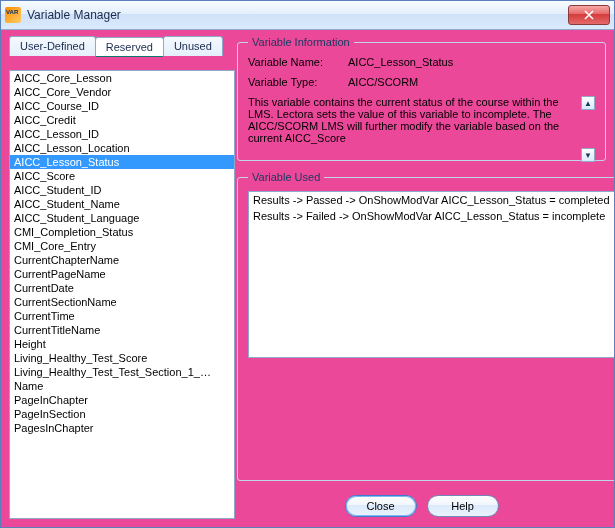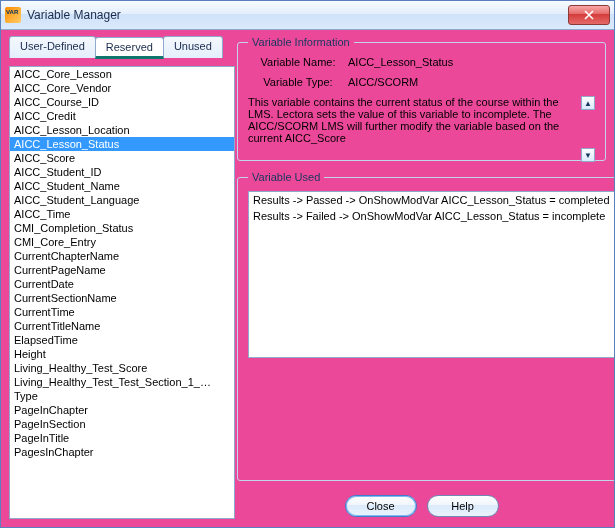--- a/index.html
+++ b/index.html
@@ -7,29 +7,29 @@
 .titlebar{height:28px;background:linear-gradient(to bottom,#f7fbff 0%,#e4effc 45%,#cfe2f9 46%,#dbeafc 100%);display:flex;align-items:center;padding:0 4px;border-bottom:1px solid #8fa9cd}
 .titlebar .icon{width:16px;height:16px;margin-right:6px;display:inline-block;background:linear-gradient(135deg,#ff8c00,#ffcc66);border-radius:2px;position:relative}
 .titlebar .icon:after{content:"VAR";position:absolute;top:2px;left:1px;font-size:6px;font-weight:bold;color:#003366}
 .titlebar .title{flex:1;color:#1a2b4c;font-size:12px}
 .close-btn{width:40px;height:18px;border:1px solid #8b3a3a;border-radius:3px;background:linear-gradient(to bottom,#f7a6a6 0%,#e56a6a 45%,#d43b3b 46%,#e56a6a 100%);color:#fff;display:flex;align-items:center;justify-content:center;font-size:10px;cursor:pointer}
 .close-btn svg{width:10px;height:10px}
 .body{flex:1;display:flex;padding:6px 8px 8px 8px;gap:2px;box-sizing:border-box;overflow:hidden}
 .left{width:226px;display:flex;flex-direction:column}
 .tabs{display:flex;position:relative;z-index:2}
 .tab{padding:3px 10px;border:1px solid #8fa9cd;border-bottom:none;border-top-left-radius:3px;border-top-right-radius:3px;background:linear-gradient(to bottom,#f4f8fd,#e4effc);margin-right:-1px;cursor:pointer;color:#1a2b4c}
-.tab.active{background:#fff;position:relative;top:1px;border-bottom:3px solid #0f766e;z-index:3}
-.listbox{flex:1;border:1px solid #8fa9cd;background:#fff;overflow-y:scroll;overflow-x:hidden;margin-top:8px;position:relative;z-index:1}
+.tab.active{background:#fff;position:relative;top:1px;border-bottom:1px solid #0f766e;z-index:3}
+.listbox{flex:1;border:1px solid #8fa9cd;background:#fff;overflow-y:scroll;overflow-x:hidden;margin-top:14px;position:relative;z-index:1}
 .listbox .item{padding:0 4px;height:14px;line-height:14px;white-space:nowrap;overflow:hidden;cursor:pointer;color:#000}
 .listbox .item.selected{background:#3399ff;color:#fff}
 .right{flex:1;display:flex;flex-direction:column;min-width:0}
 fieldset{border:1px solid #c2d4ea;border-radius:3px;margin:0 0 10px 0;padding:8px 10px}
 fieldset legend{color:#16385f;padding:0 4px}
 .info-row{display:flex;margin-bottom:8px}
-.info-row .lbl{width:100px;text-align:center;color:#000}
+.info-row .lbl{width:100px;text-align:left;color:#000}
 .info-row .val{flex:1;color:#000;position:relative;padding-right:14px}
 .desc-scrollers{position:absolute;right:0;top:0;display:flex;flex-direction:column;gap:38px}
 .sc-btn{width:12px;height:12px;border:1px solid #8fa9cd;background:linear-gradient(to bottom,#fdfeff,#dbeafc);display:flex;align-items:center;justify-content:center;cursor:pointer;color:#16385f;font-size:8px}
 .used-box{border:1px solid #8fa9cd;background:#fff;height:165px;overflow:auto;white-space:nowrap}
 .used-box .row{padding:1px 4px;color:#000;height:14px;line-height:14px}
 .footer{display:flex;justify-content:center;gap:10px;padding:4px 0 2px 0}
 .btn{min-width:72px;height:22px;border:1px solid #6f8ab6;border-radius:11px;background:linear-gradient(to bottom,#fdfeff 0%,#f1f6fc 45%,#dbeafb 46%,#eaf3fd 100%);color:#000;cursor:pointer;padding:0 14px;font-size:11px}
 .btn.primary{border:1px solid #3c7fcf;box-shadow:0 0 0 1px #7fb9f2 inset}
 
 .listbox::-webkit-scrollbar,.used-box::-webkit-scrollbar{width:16px;height:16px}
@@ -55,43 +55,41 @@
       <div class="tabs">
         <div class="tab">User-Defined</div>
         <div class="tab active">Reserved</div>
         <div class="tab">Unused</div>
       </div>
       <div class="listbox" id="var-list">
           <div class="item">AICC_Core_Lesson</div>
           <div class="item">AICC_Core_Vendor</div>
           <div class="item">AICC_Course_ID</div>
           <div class="item">AICC_Credit</div>
+          <div class="item">AICC_Lesson_ID</div>
           <div class="item">AICC_Lesson_Location</div>
           <div class="item selected">AICC_Lesson_Status</div>
           <div class="item">AICC_Score</div>
           <div class="item">AICC_Student_ID</div>
           <div class="item">AICC_Student_Name</div>
           <div class="item">AICC_Student_Language</div>
-          <div class="item">AICC_Time</div>
           <div class="item">CMI_Completion_Status</div>
           <div class="item">CMI_Core_Entry</div>
           <div class="item">CurrentChapterName</div>
           <div class="item">CurrentPageName</div>
           <div class="item">CurrentDate</div>
           <div class="item">CurrentSectionName</div>
           <div class="item">CurrentTime</div>
           <div class="item">CurrentTitleName</div>
-          <div class="item">ElapsedTime</div>
           <div class="item">Height</div>
           <div class="item">Living_Healthy_Test_Score</div>
           <div class="item">Living_Healthy_Test_Test_Section_1_…</div>
-          <div class="item">Type</div>
+          <div class="item">Name</div>
           <div class="item">PageInChapter</div>
           <div class="item">PageInSection</div>
-          <div class="item">PageInTitle</div>
           <div class="item">PagesInChapter</div>
         </div>
     </div>
 
     <div class="right">
       <fieldset>
         <legend>Variable Information</legend>
         <div class="info-row">
           <div class="lbl">Variable Name:</div>
           <div class="val">AICC_Lesson_Status</div>

